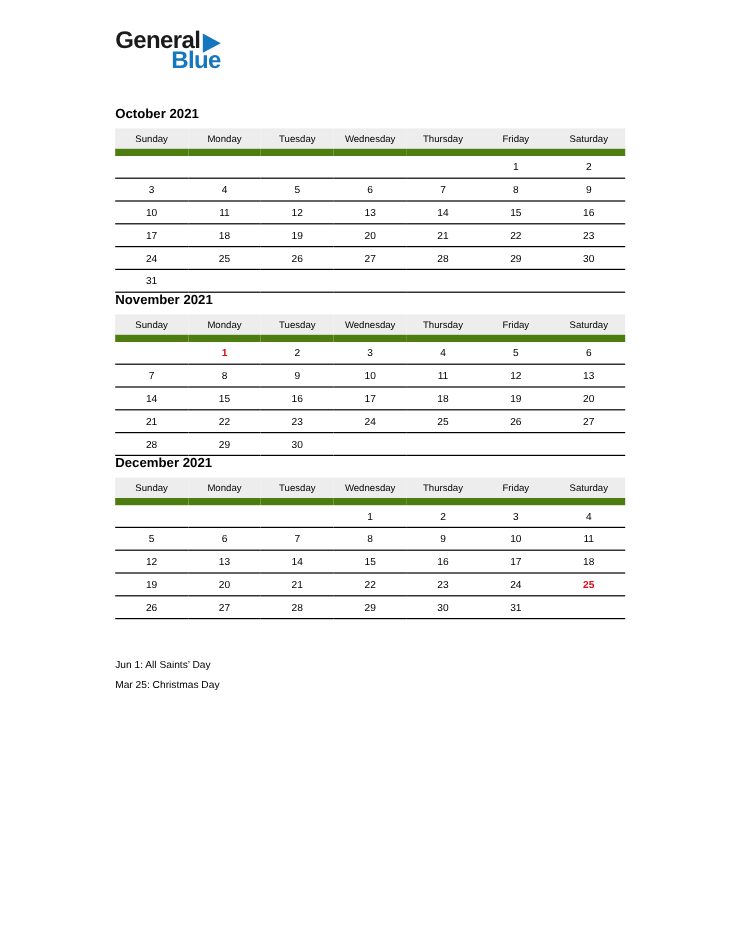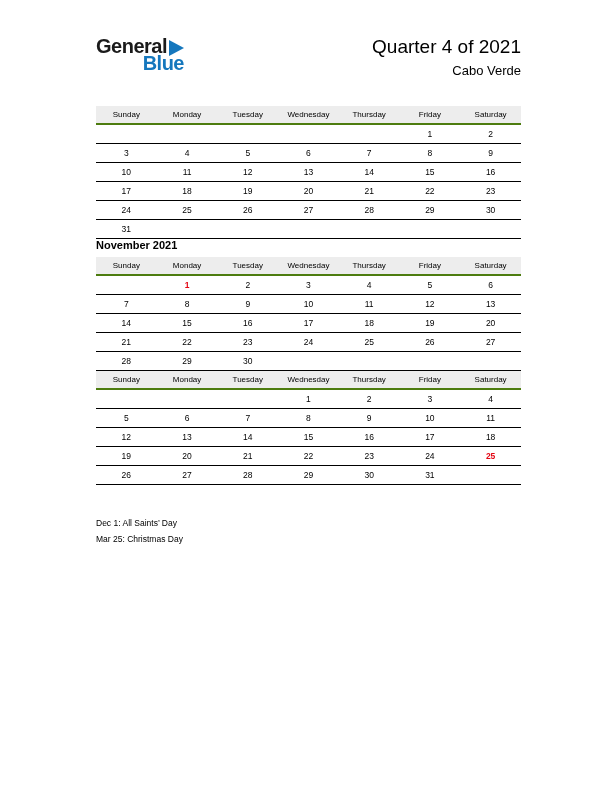--- a/index.html
+++ b/index.html
@@ -6,21 +6,21 @@
   body {
     width:612px; height:792px;
     font-family:"Liberation Sans", sans-serif;
     color:#000;
     overflow:hidden;
   }
   .page { position:relative; width:612px; height:792px; background:#fff; }
 
   .top {
     display:flex; justify-content:space-between; align-items:flex-start;
-    padding:36px 91px 0 96px;
+    padding:24px 91px 0 96px;
   }
 
   
   .logo { line-height:1; }
   .logo-line1 { display:flex; align-items:center; }
   .logo-general {
     font-size:20px; font-weight:bold; color:#1a1a1a; letter-spacing:-0.5px;
   }
   .logo-tri {
     width:0; height:0; margin-left:2px; margin-top:3px;
@@ -42,21 +42,21 @@
   .content { padding:6px 91px 0 96px; }
   .month { }
   .month:first-child { margin-top:22px; }
   .month-title { font-weight:bold; font-size:11px; margin-bottom:6px; }
 
   table { width:100%; border-collapse:collapse; table-layout:fixed; }
   thead th {
     background:var(--header-bg,#ededed);
     font-weight:normal; font-size:8px;
     padding:4px 0 4px 0;
-    border-bottom:2px solid #4d7c0f;
+    border-bottom:6px solid #4d7c0f;
   }
   tbody td {
     font-size:8.5px; text-align:center;
     padding:4px 0 4px 0; height:9px;
     border-bottom:1px solid #000;
   }
   td.holiday { color:var(--holiday,#e30613); font-weight:bold; }
 
   .footnotes { padding:30px 91px 0 96px; font-size:8.5px; line-height:1.9; }
 </style>
@@ -66,28 +66,25 @@
 <div class="page">
 
   <div class="top">
     <div class="logo">
       <div class="logo-line1">
         <span class="logo-general">General</span>
         <span class="logo-tri"></span>
       </div>
       <div class="logo-blue">Blue</div>
     </div>
-    <div class="titles">
-      <div class="page-title">Quarter 4 of 2021</div>
-      <div class="page-subtitle">Cabo Verde</div>
-    </div>
   </div>
 
   <div class="content">
       <section class="month">
+        <div class="month-title">October 2021</div>
         <table>
           <thead>
             <tr>
               <th>Sunday</th>
               <th>Monday</th>
               <th>Tuesday</th>
               <th>Wednesday</th>
               <th>Thursday</th>
               <th>Friday</th>
               <th>Saturday</th>
@@ -208,20 +205,21 @@
               <td>30</td>
               <td></td>
               <td></td>
               <td></td>
               <td></td>
             </tr>
           </tbody>
         </table>
       </section>
       <section class="month">
+        <div class="month-title">December 2021</div>
         <table>
           <thead>
             <tr>
               <th>Sunday</th>
               <th>Monday</th>
               <th>Tuesday</th>
               <th>Wednesday</th>
               <th>Thursday</th>
               <th>Friday</th>
               <th>Saturday</th>
@@ -272,17 +270,17 @@
               <td>30</td>
               <td>31</td>
               <td></td>
             </tr>
           </tbody>
         </table>
       </section>
     </div>
 
   <div class="footnotes">
-    <div>Dec 1: All Saints’ Day</div>
+    <div>Jun 1: All Saints’ Day</div>
     <div>Mar 25: Christmas Day</div>
   </div>
 
 </div>
 
 </body></html>

